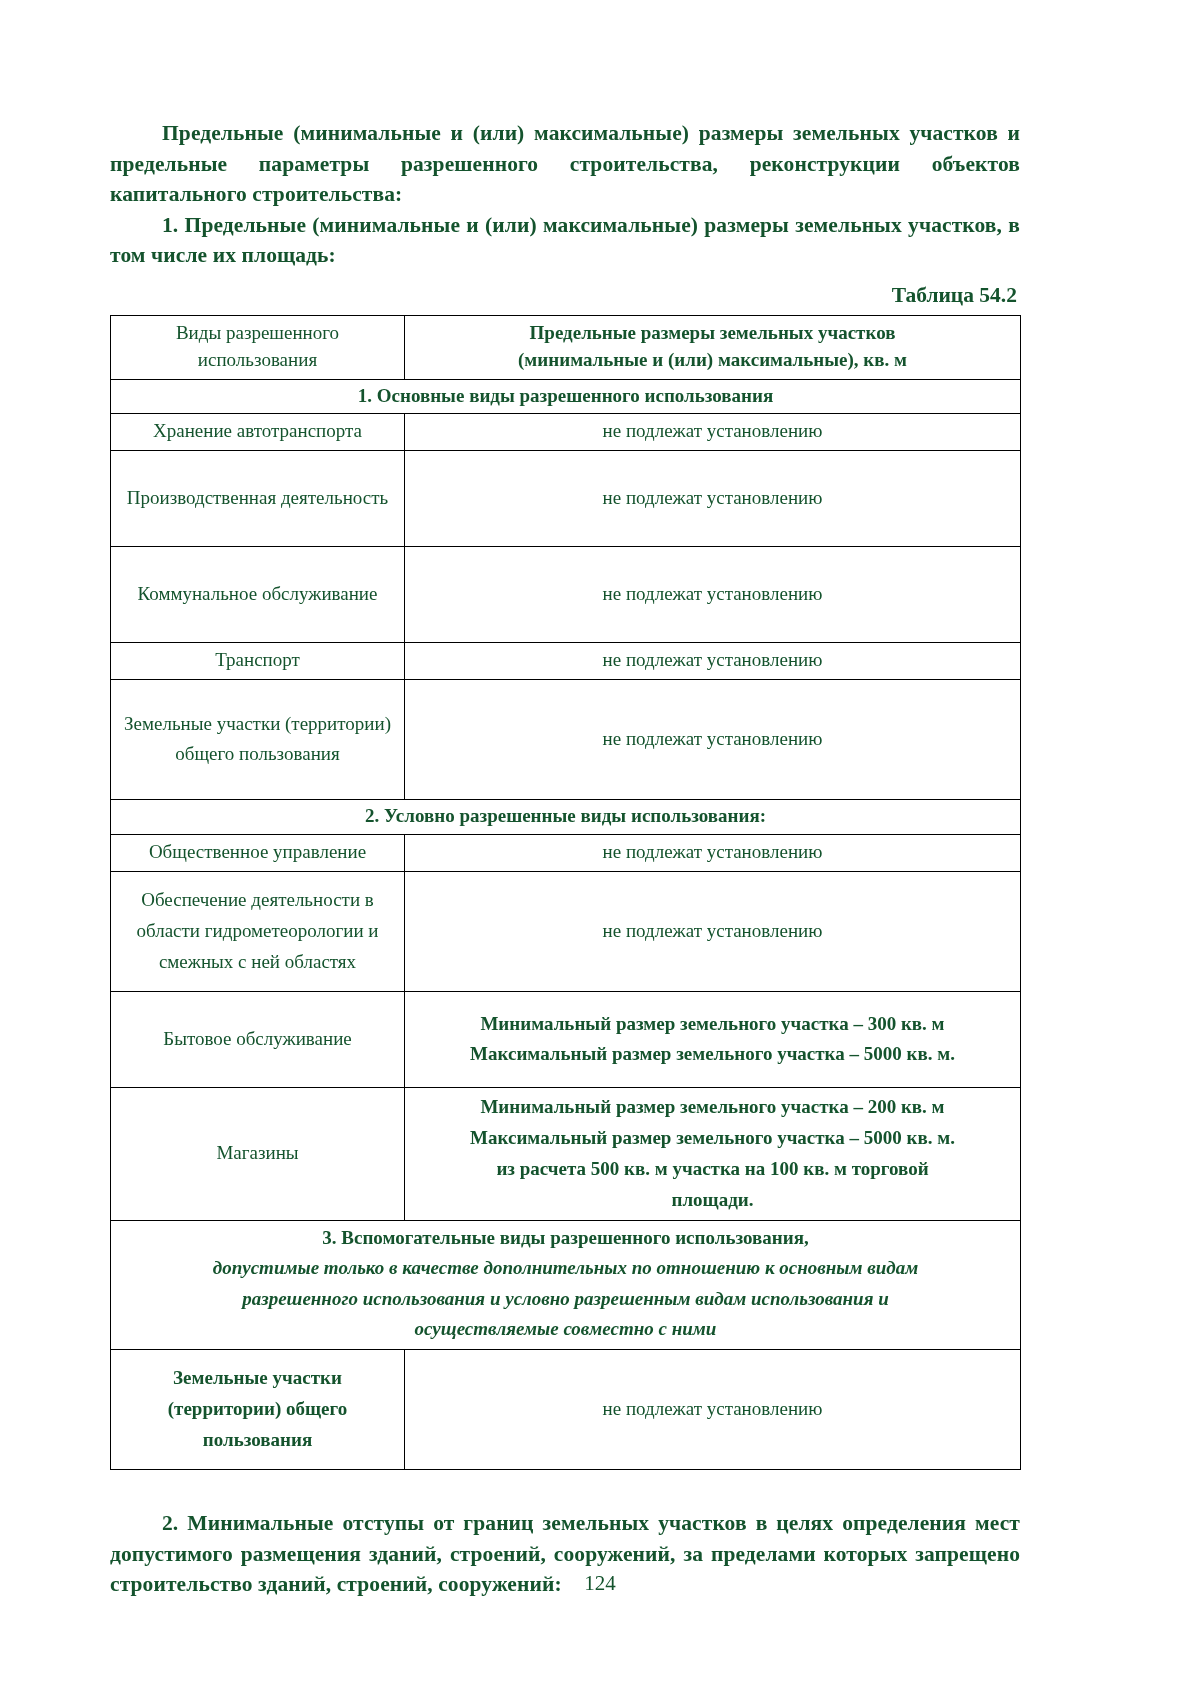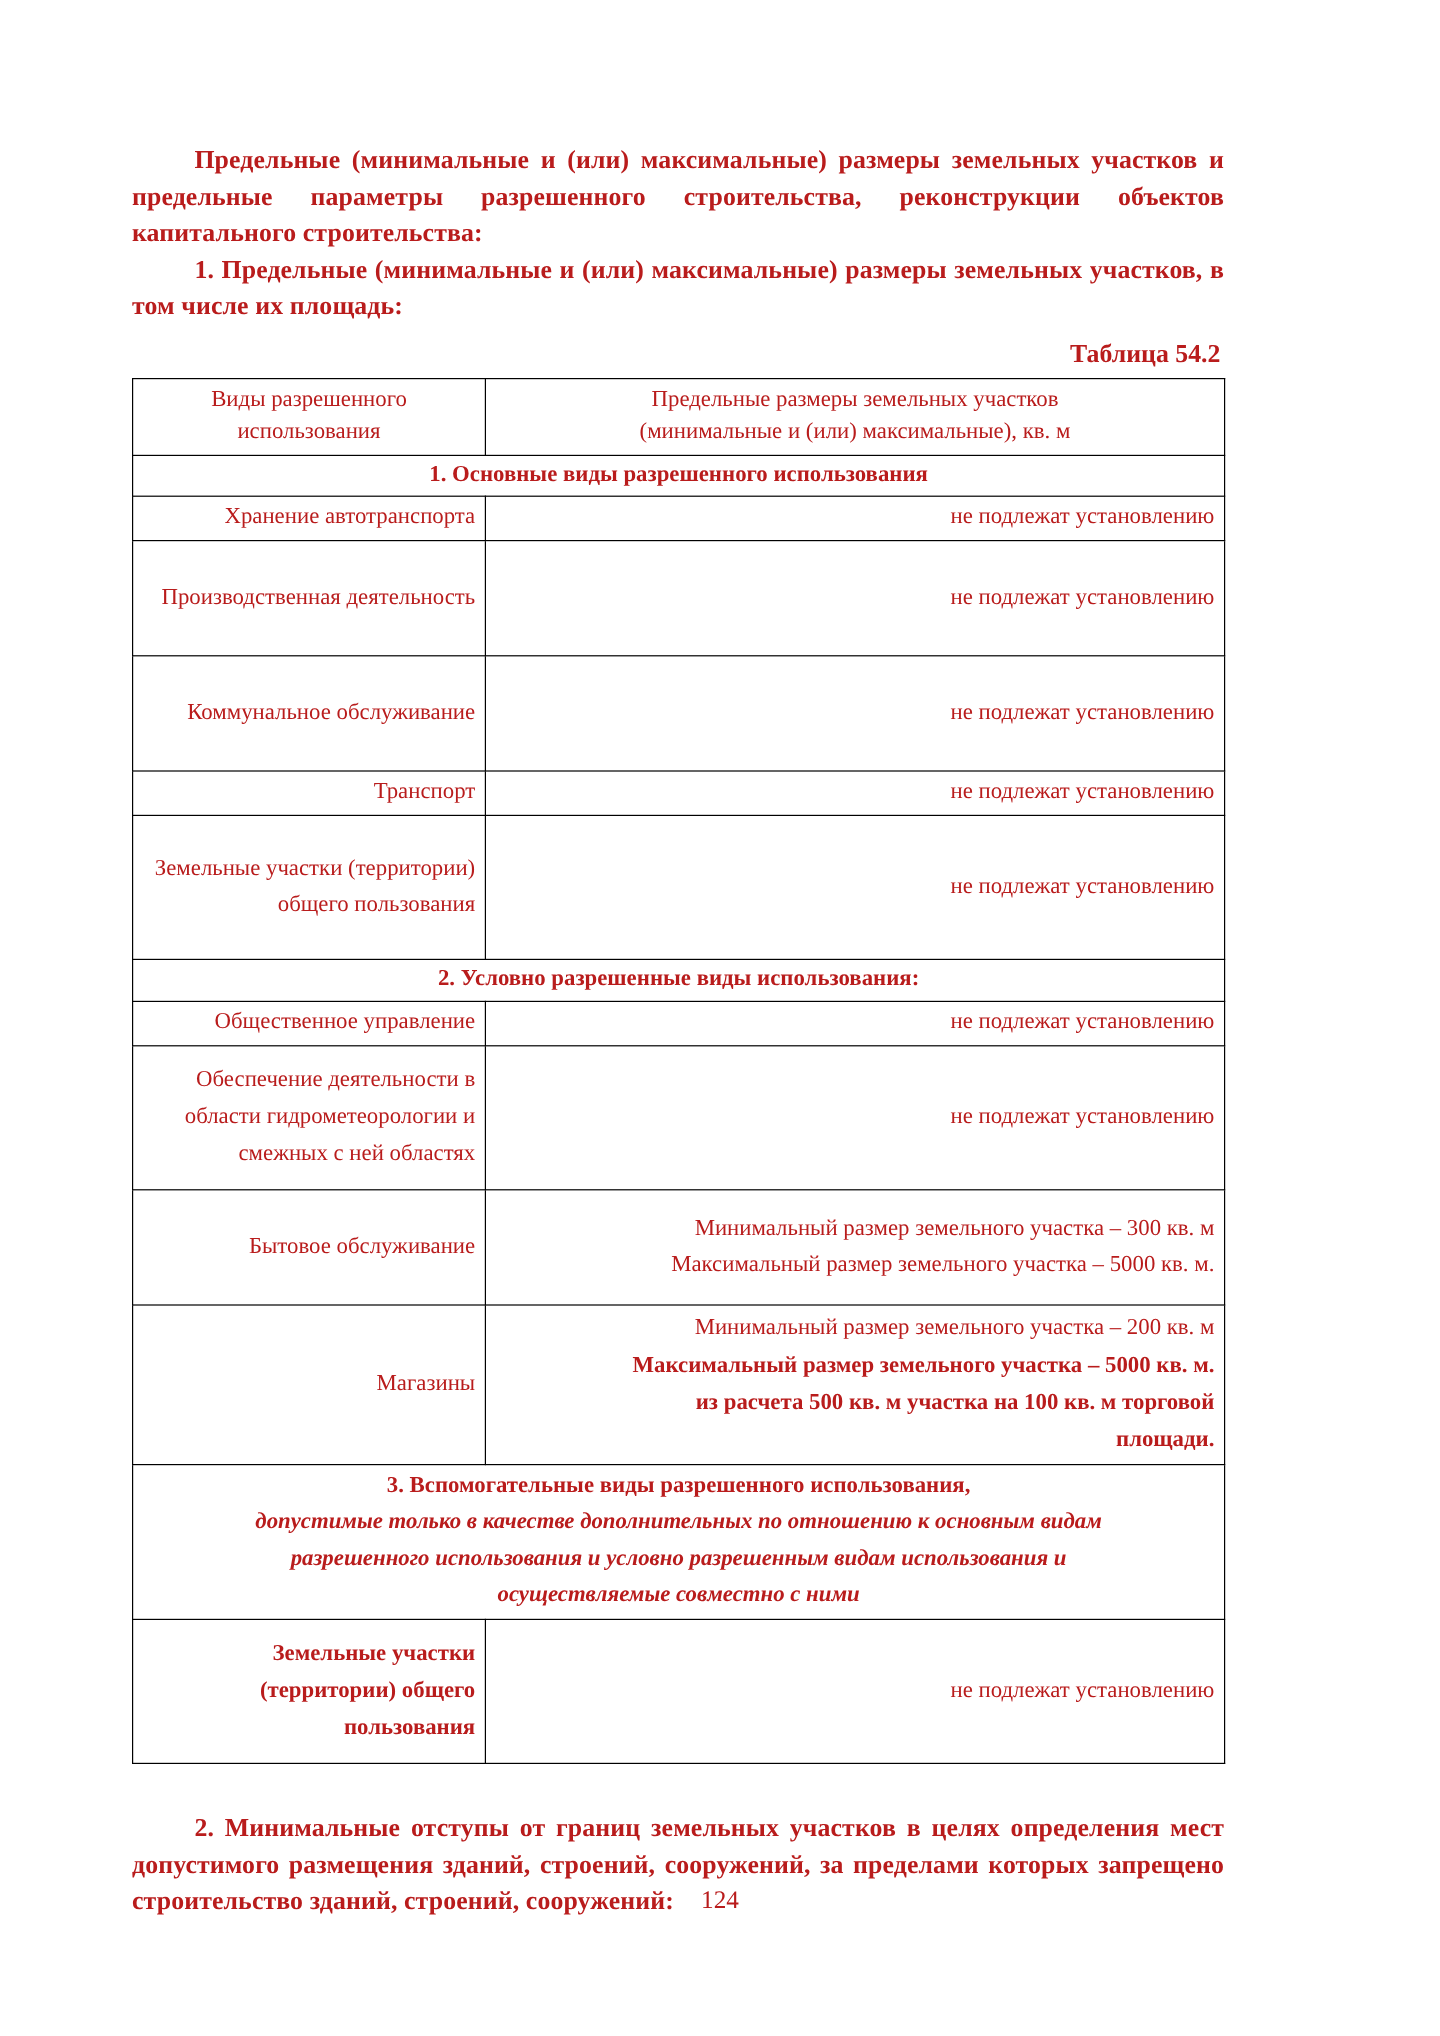--- a/index.html
+++ b/index.html
@@ -10,21 +10,21 @@
   }
   .page {
     position: relative;
     width: 1200px;
     height: 1697px;
     margin: 0 auto;
     background: #ffffff;
     box-sizing: border-box;
     padding: 118px 180px 0 110px;
     font-family: "Liberation Serif", "DejaVu Serif", serif;
-    color: #b91c1c;
+    color: #14532d;
   }
   .content {
     width: 910px;
   }
 
   p.para {
     margin: 0;
     font-size: 21.5px;
     line-height: 1.42;
     text-align: justify;
@@ -74,28 +74,28 @@
     font-weight: bold;
     text-align: center;
     line-height: 1.62;
     padding: 0 8px;
   }
   .section-head .main-line {
     display: block;
     line-height: 1.5;
   }
   .cell-left {
-    text-align: right;
+    text-align: center;
     vertical-align: top;
     margin-top: 20px;
   }
   .cell-left.mid { vertical-align: middle; }
   .cell-multiline { line-height: 1.62; }
   .cell-bold { font-weight: bold; }
-  .val-line { display: block; }
+  .val-line { display: block; font-weight: bold; }
   .val-line.bold { font-weight: bold; line-height: 1.62; }
   .tall-2 { height: 96px; }
   .tall-3 { height: 120px; }
 
   .spacer-lg { height: 38px; }
 
   .page-number {
     position: absolute;
     left: 0;
     right: 0;

